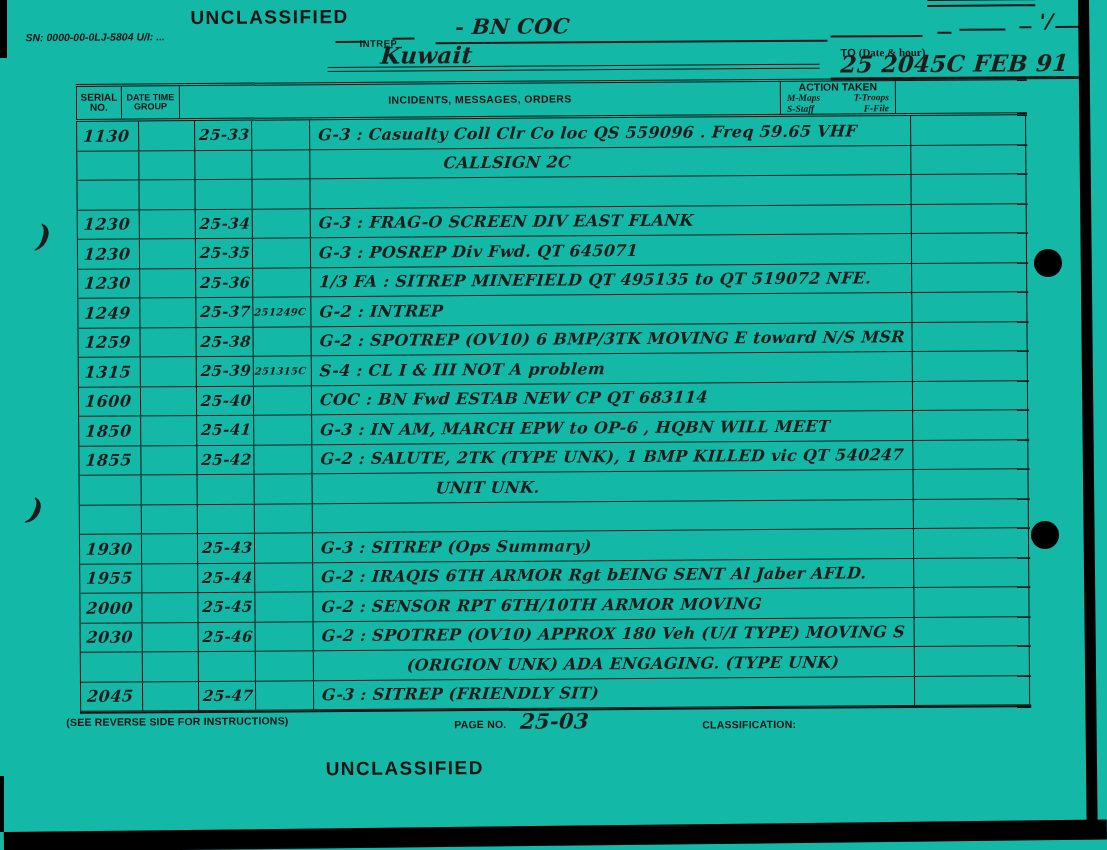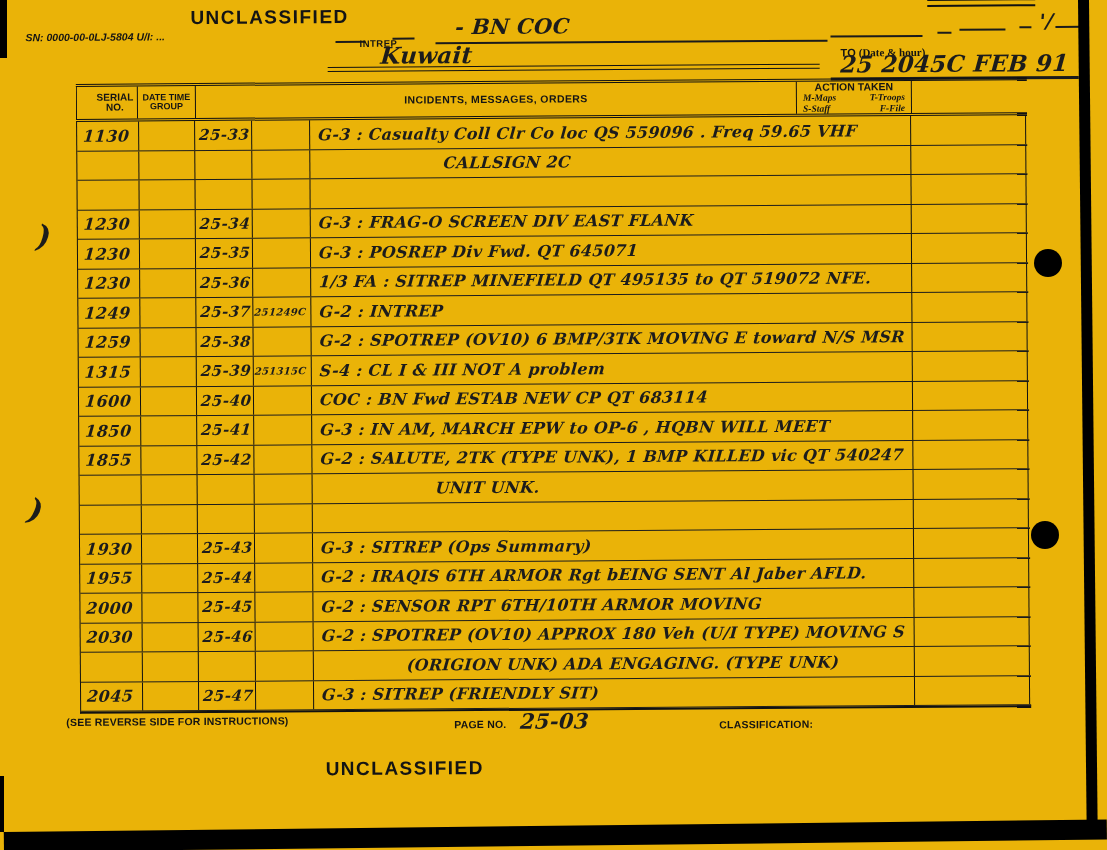--- a/index.html
+++ b/index.html
@@ -1,17 +1,17 @@
 <!DOCTYPE html>
 <html><head>
 <meta charset="utf-8">
 <style>
   html,body{margin:0;padding:0;}
   body{width:1107px;height:850px;background:#ffffff;font-family:"Liberation Sans",sans-serif;color:#151515;overflow:hidden;}
-  #page{position:relative;width:1107px;height:850px;background:#eab308;}
+  #page{position:relative;width:1107px;height:850px;background:#14b8a6;}
   #form{position:absolute;left:0;top:0;width:1107px;height:850px;transform:rotate(-0.4deg);transform-origin:60px 400px;}
 
   .abs{position:absolute;}
   .print{font-family:"Liberation Sans",sans-serif;font-weight:700;color:#141414;}
   .hw{font-family:"DejaVu Serif",serif;font-style:italic;font-weight:700;color:#1c1c1c;display:inline-block;transform:skewX(-5deg);letter-spacing:0.3px;white-space:nowrap;}
 
   
   .scanbar{position:absolute;background:#000;}
   .punch{position:absolute;width:28px;height:28px;border-radius:50%;background:#000;}
 
@@ -22,21 +22,21 @@
   
   #table{position:absolute;left:78px;top:84px;width:951px;}
   #thead{display:flex;border-top:3px double #111;border-bottom:3px double #111;border-left:1.5px solid #111;height:38px;box-sizing:border-box;}
   .hcell{box-sizing:border-box;border-right:1.2px solid #111;display:flex;flex-direction:column;align-items:center;justify-content:center;font-size:10px;font-weight:700;text-align:center;line-height:1.05;}
   .h-time{width:118px;padding:0;justify-content:flex-start;}
   .h-time .t-top{height:15px;display:flex;align-items:center;justify-content:center;width:100%;border-bottom:1.2px solid #111;box-sizing:border-box;}
   .h-time .t-sub{flex:1;display:flex;width:100%;}
   .h-time .t-sub div{display:flex;align-items:center;justify-content:center;box-sizing:border-box;}
   .t-in{width:62px;border-right:1.2px solid #111;}
   .t-out{flex:1;}
-  .h-serial{width:45px;margin-left:16px;}
+  .h-serial{width:45px;}
   .h-dtg{width:58px;font-size:9px;}
   .h-inc{width:601px;font-size:10.5px;letter-spacing:0.4px;}
   .h-action{width:115px;font-size:10.5px;justify-content:center;text-align:right;}
   .h-action .a-sub{font-family:"Liberation Serif",serif;font-style:italic;font-weight:700;font-size:9.5px;width:100%;display:flex;justify-content:space-between;padding:0 6px;box-sizing:border-box;line-height:1.1;}
 
   #rows{border-left:1.5px solid #111;border-bottom:2.5px solid #111;}
   .trow{display:flex;height:29.5px;box-sizing:border-box;border-bottom:1px solid #1d1d1d;}
   .cell{box-sizing:border-box;border-right:1.2px solid #111;display:flex;align-items:center;overflow:visible;}
   .c-in{width:62px;padding-left:6px;font-size:16px;}
   .c-out{width:56px;}
@@ -365,21 +365,21 @@
               <span class="hw">G-3 :  SITREP  (FRIENDLY SIT)</span>
             </div>
             <div class="cell c-action"></div>
           </div>
         </div>
     </div>
 
     <div class="abs print small-print" style="left:64px;top:716px;">(SEE REVERSE SIDE FOR INSTRUCTIONS)</div>
     <div class="abs print small-print" style="left:452px;top:721px;">PAGE NO.</div>
     <span class="abs hw" style="left:518px;top:712px;font-size:21px;">25-03</span>
-    <div class="abs print small-print" style="left:717px;top:723px;">CLASSIFICATION:</div>
+    <div class="abs print small-print" style="left:700px;top:723px;">CLASSIFICATION:</div>
 
     <div class="abs print" style="left:323px;top:760px;font-size:19px;letter-spacing:1.5px;">UNCLASSIFIED</div>
 
     <span class="abs hw" style="left:38px;top:218px;font-size:30px;">)</span>
     <span class="abs hw" style="left:28px;top:492px;font-size:30px;transform:rotate(12deg);">)</span>
   </div>
 
   <div class="punch" style="left:1034px;top:249px;"></div>
   <div class="punch" style="left:1031px;top:521px;"></div>
 

